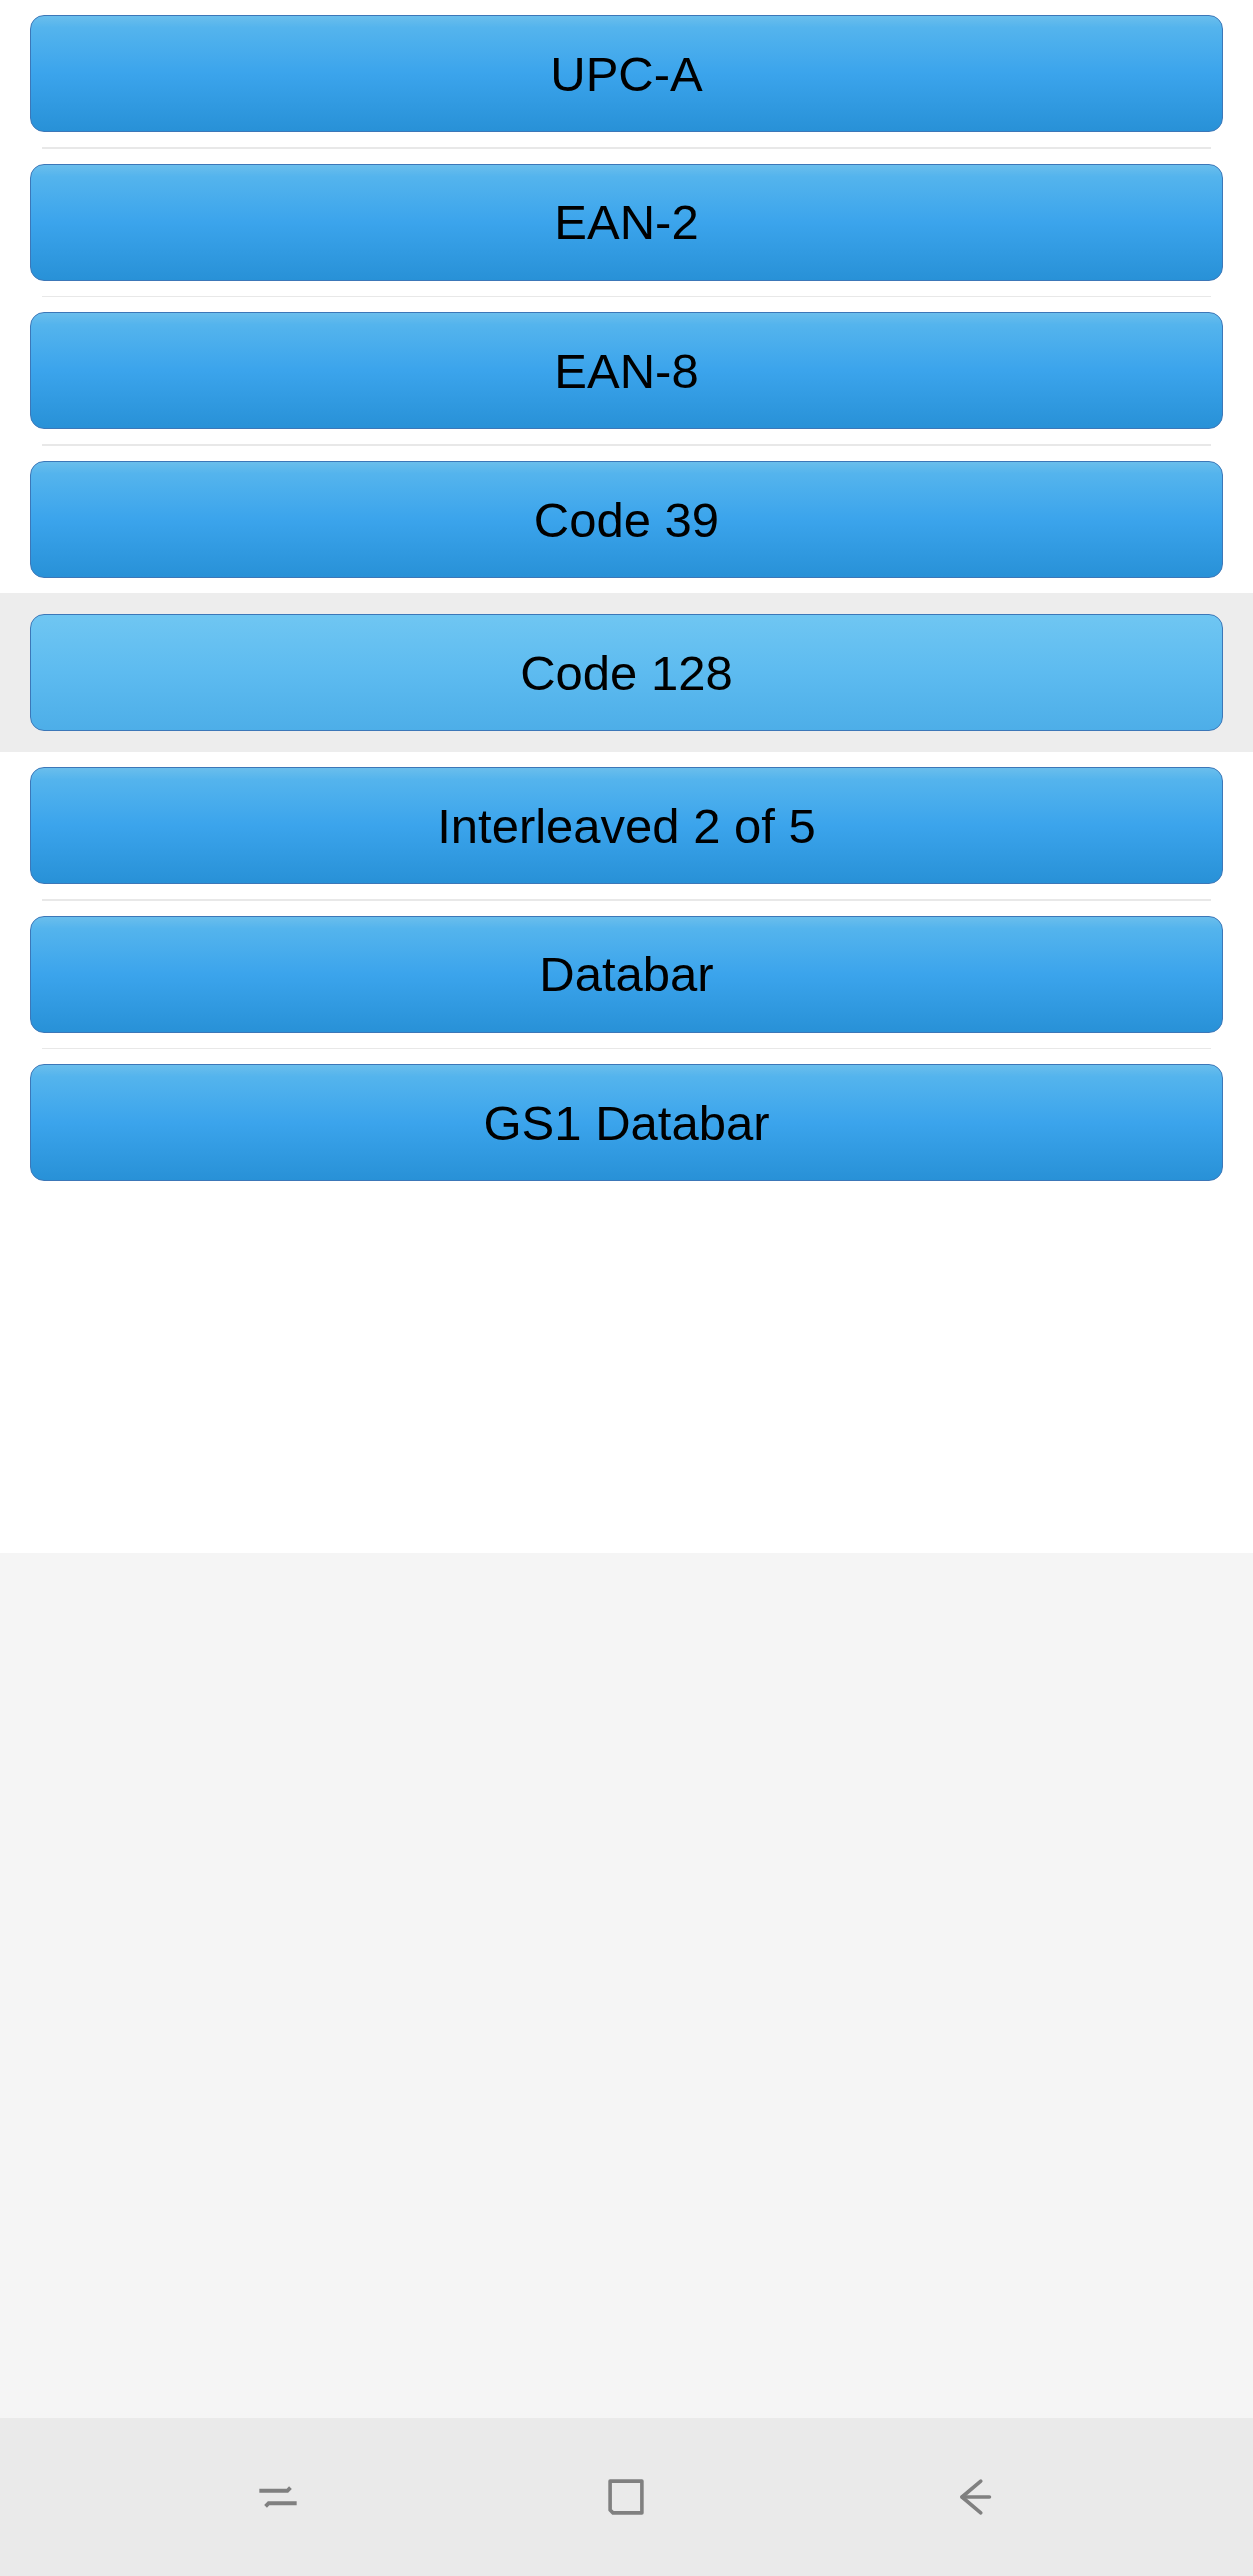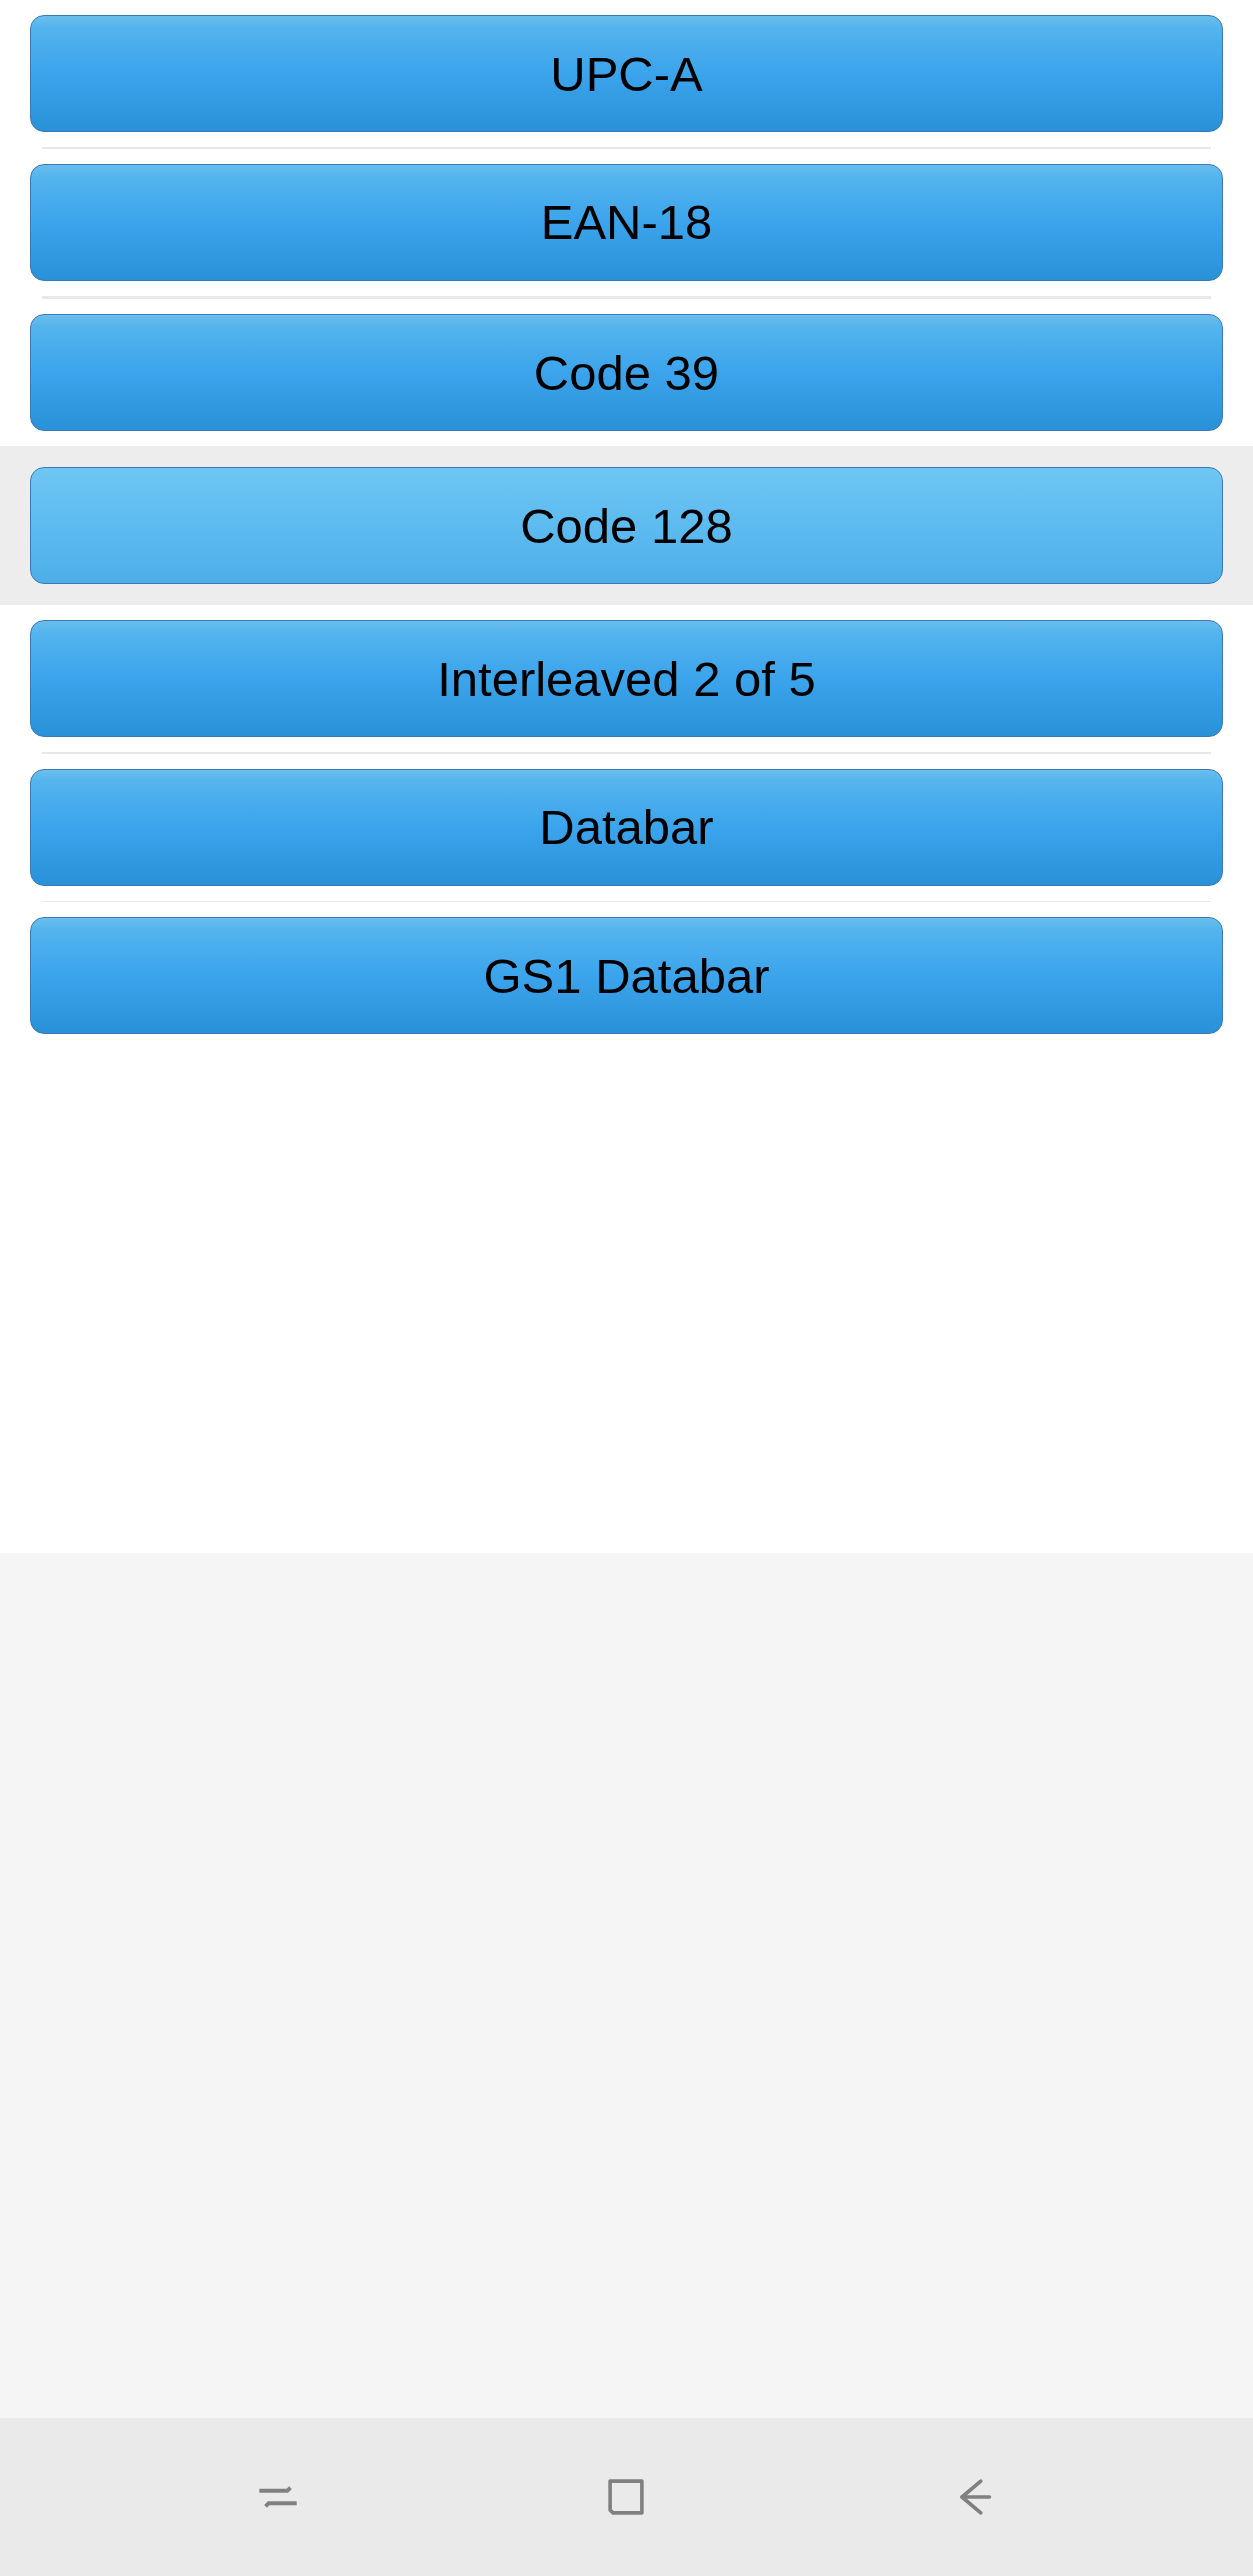--- a/index.html
+++ b/index.html
@@ -98,24 +98,27 @@
 <body>
 
 <div class="content-area">
 
   <div class="button-row">
     <button class="barcode-button">UPC-A</button>
   </div>
   <div class="divider"></div>
 
   <div class="button-row">
-    <button class="barcode-button">EAN-18</button>
+    <button class="barcode-button">EAN-2</button>
   </div>
   <div class="divider"></div>
 
+  <div class="button-row">
+    <button class="barcode-button">EAN-8</button>
+  </div>
   <div class="divider"></div>
 
   <div class="button-row">
     <button class="barcode-button">Code 39</button>
   </div>
 
   <div class="button-row selected">
     <button class="barcode-button selected-btn">Code 128</button>
   </div>
 

